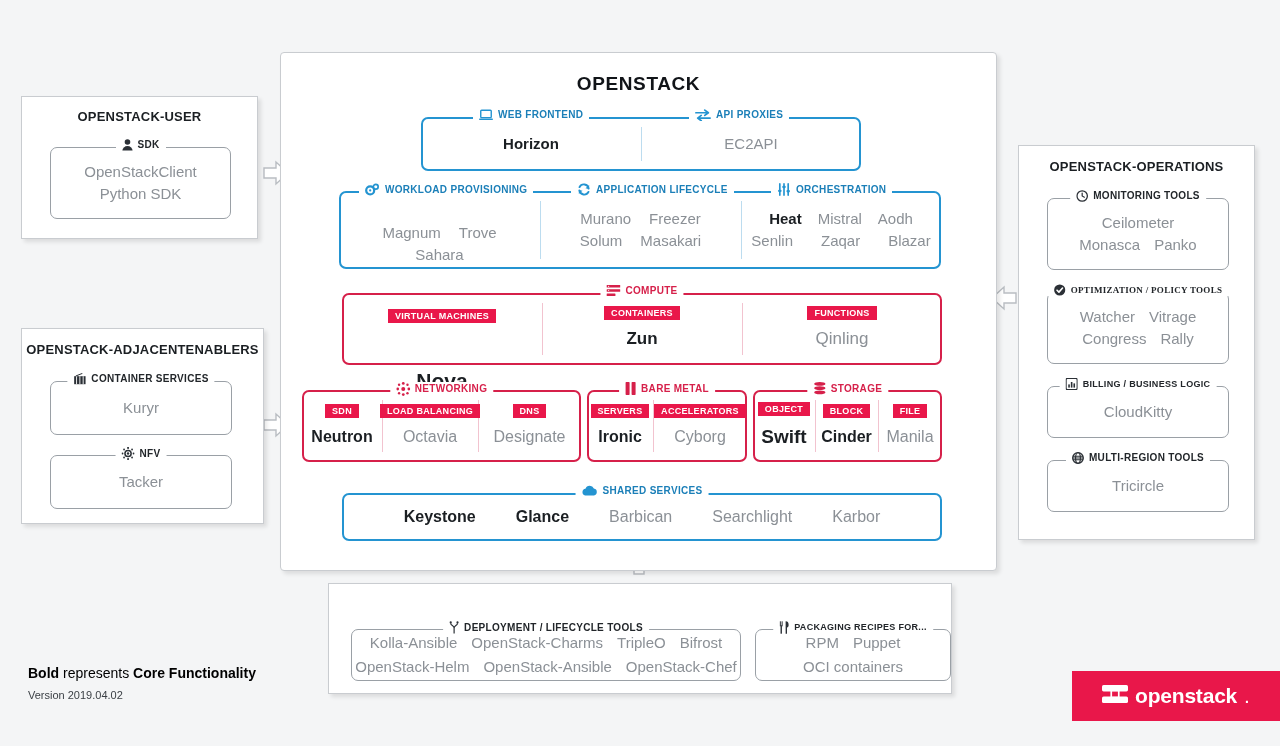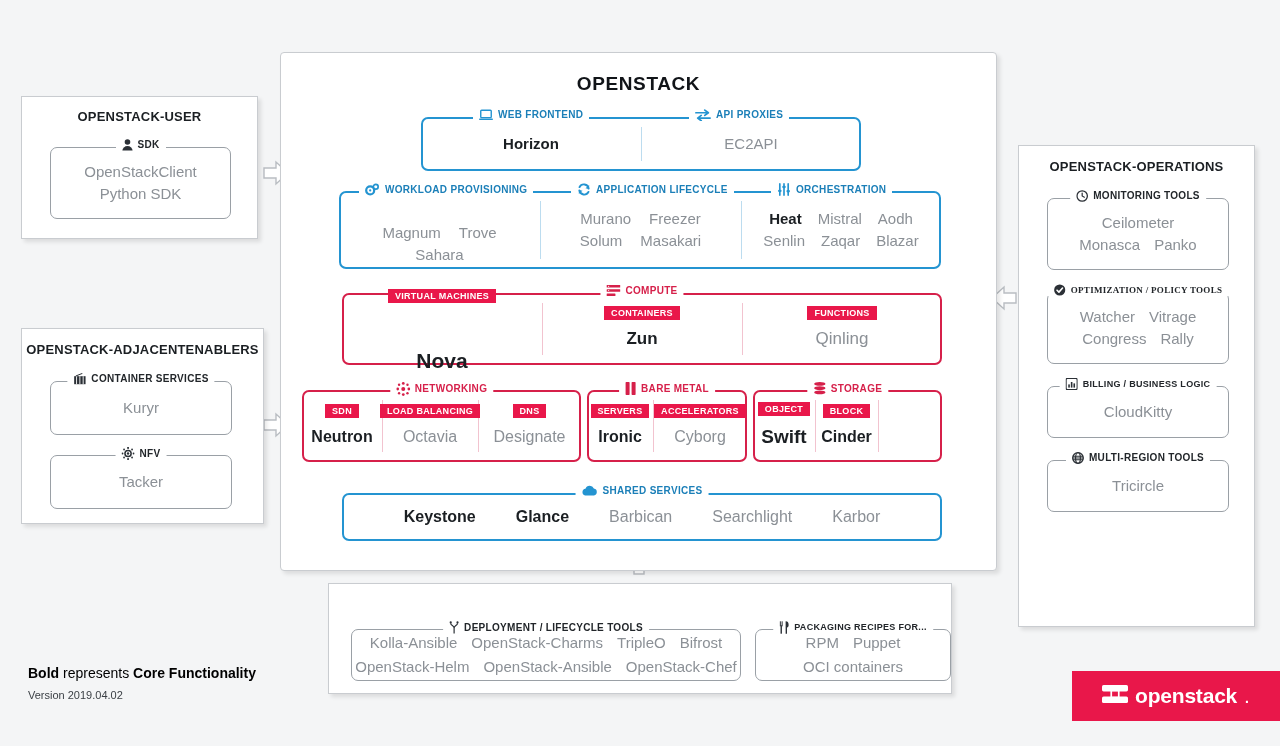--- a/index.html
+++ b/index.html
@@ -232,21 +232,21 @@
           <span class="proj">Solum</span>
           <span class="proj">Masakari</span>
         </div>
       </div>
       <div class="cell" style="left:402px;top:0;width:200px;height:100%;justify-content:center;">
         <div class="row" style="gap:16px;">
           <span class="proj core">Heat</span>
           <span class="proj">Mistral</span>
           <span class="proj">Aodh</span>
         </div>
-        <div class="row" style="gap:16px;">
+        <div class="row" style="gap:28px;">
           <span class="proj">Senlin</span>
           <span class="proj">Zaqar</span>
           <span class="proj">Blazar</span>
         </div>
       </div>
     </div>
 
     <div class="grp red" style="left:61px;top:240px;width:600px;height:72px;">
       <div class="grp-box"></div>
       <div class="grp-legend center">
@@ -260,21 +260,21 @@
               <g fill="#ffffff">
                 <circle cx="2.2" cy="1.3" r=".6"></circle>
                 <circle cx="2.2" cy="5.5" r=".6"></circle>
               </g>
             </svg>
         </span>
         <span>COMPUTE</span>
       </div>
       <div class="vsep r" style="left:200px;"></div>
       <div class="vsep r" style="left:400px;"></div>
-      <div class="cell" style="left:0;top:4px;width:200px;height:100%;justify-content:center;">
+      <div class="cell" style="left:0;top:16px;width:200px;height:100%;">
         <span class="pill">VIRTUAL MACHINES</span>
         <span class="proj core" style="font-size:21px;margin-top:36px;">Nova</span>
       </div>
       <div class="cell" style="left:200px;top:0;width:200px;height:100%;justify-content:center;">
         <span class="pill">CONTAINERS</span>
         <span class="proj core" style="font-size:17px;">Zun</span>
       </div>
       <div class="cell" style="left:400px;top:0;width:200px;height:100%;justify-content:center;">
         <span class="pill">FUNCTIONS</span>
         <span class="proj" style="font-size:17px;">Qinling</span>
@@ -355,20 +355,24 @@
       </div>
       <div class="vsep r" style="left:62px;"></div>
       <div class="vsep r" style="left:125px;"></div>
       <div class="cell" style="left:0;top:0;width:62px;height:100%;justify-content:center;">
         <span class="pill">OBJECT</span>
         <span class="proj core" style="font-size:19px;">Swift</span>
       </div>
       <div class="cell" style="left:62px;top:0;width:63px;height:100%;justify-content:center;">
         <span class="pill">BLOCK</span>
         <span class="proj core" style="font-size:16px;">Cinder</span>
+      </div>
+      <div class="cell" style="left:125px;top:0;width:64px;height:100%;justify-content:center;">
+        <span class="pill">FILE</span>
+        <span class="proj" style="font-size:16px;">Manila</span>
       </div>
     </div>
 
     <div class="grp blue" style="left:61px;top:440px;width:600px;height:48px;">
       <div class="grp-box"></div>
       <div class="grp-legend center">
         <span class="ico">
           <svg width="16" height="11" viewBox="0 0 16 11">
               <path d="M3.6,10.5 A3.4,3.4 0 0 1 3.9,3.8 A4.5,4.5 0 0 1 12.3,3.6 A3.5,3.5 0 0 1 12.4,10.5 Z" fill="#2494d1"></path>
             </svg>
@@ -447,21 +451,21 @@
             </svg>
         </span>
         <span>NFV</span>
       </div>
       <div class="grp-body">
         <span class="proj">Tacker</span>
       </div>
     </div>
   </div>
 
-  <div class="panel" style="left:1018px;top:145px;width:237px;height:482px;">
+  <div class="panel" style="left:1018px;top:145px;width:237px;height:395px;">
     <div class="panel-title" style="margin-top:13px;">OPENSTACK-OPERATIONS</div>
 
     <div class="grp grey" style="left:28px;top:52px;width:182px;height:72px;">
       <div class="grp-box"></div>
       <div class="grp-legend center">
         <span class="ico">
           <svg width="12" height="12" viewBox="0 0 12 12">
               <circle cx="6" cy="6" r="5.2" fill="none" stroke="#2b3036" stroke-width="1.3"></circle>
               <path d="M6,3 L6,6 L8.2,7.2" fill="none" stroke="#2b3036" stroke-width="1.2" stroke-linecap="round"></path>
             </svg>

